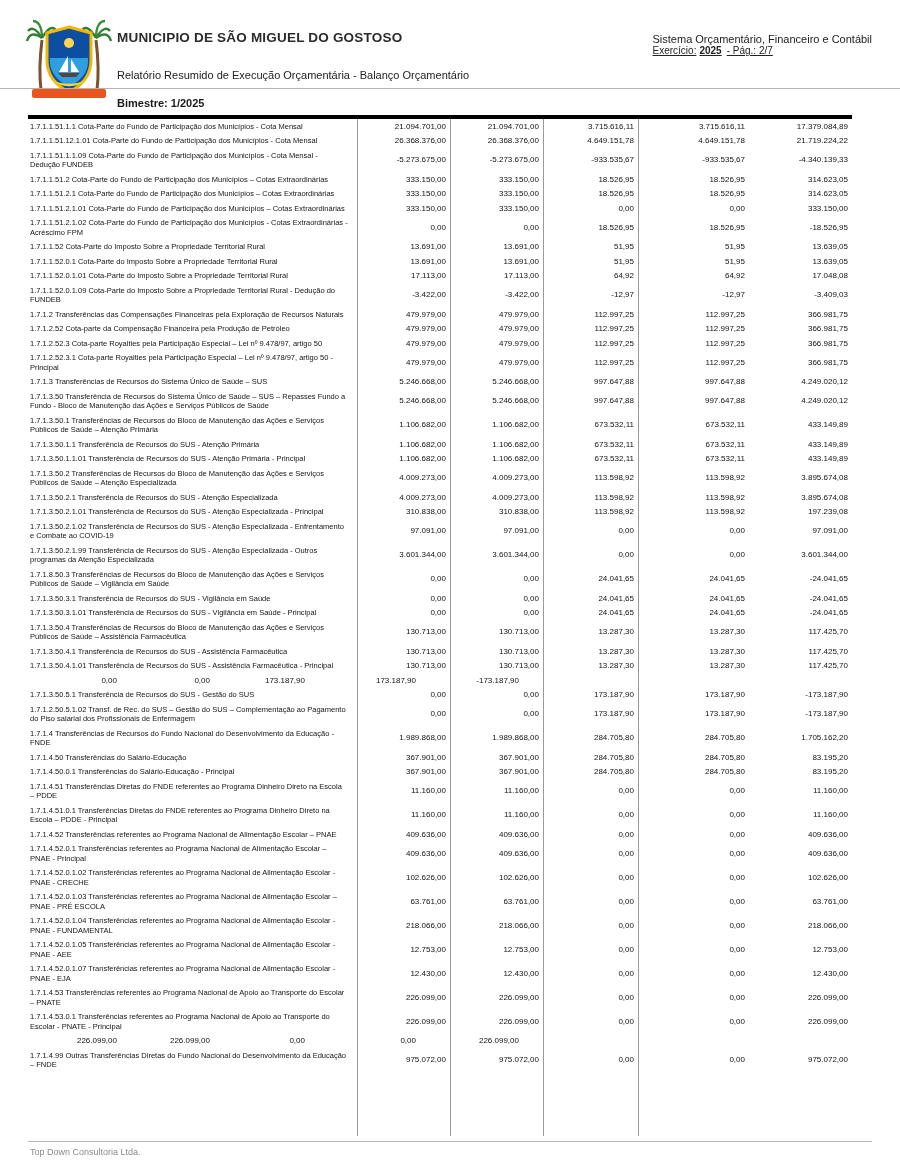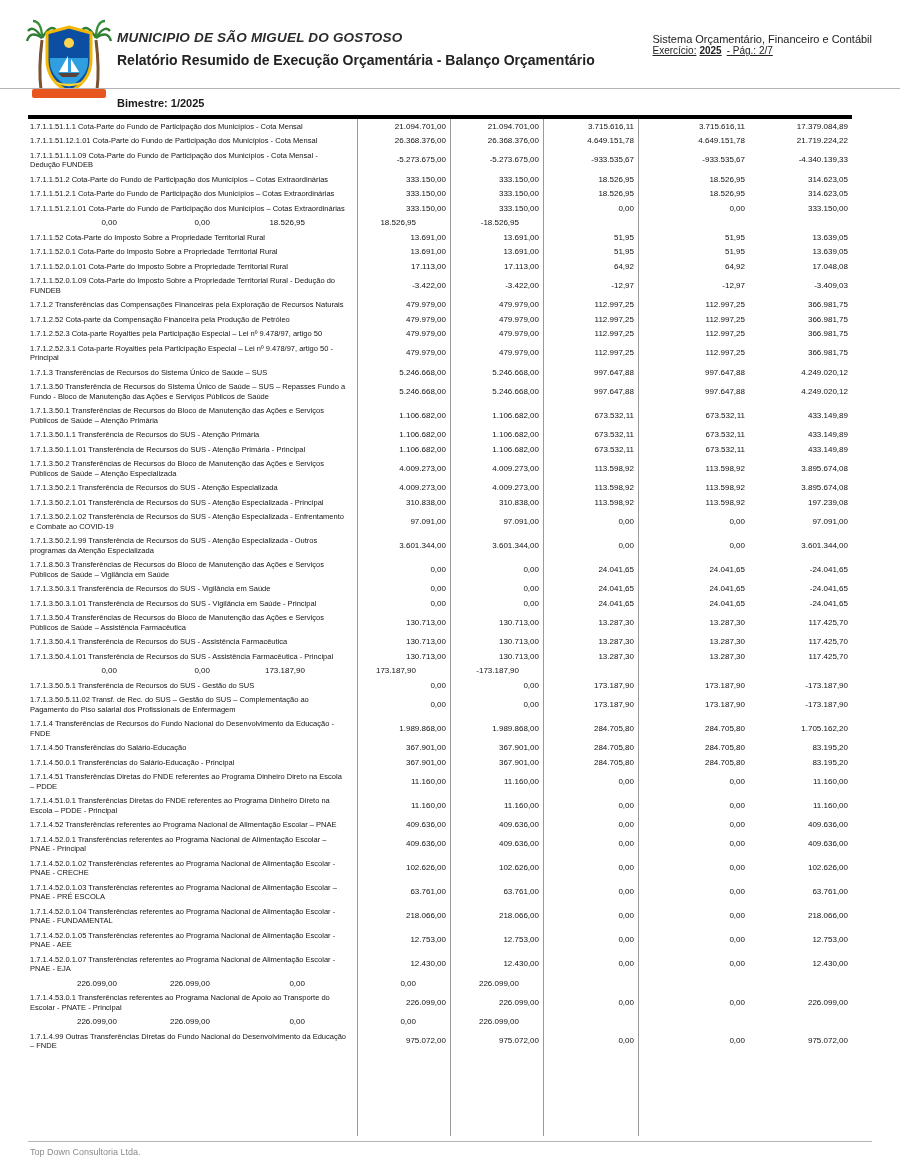--- a/index.html
+++ b/index.html
@@ -4,22 +4,22 @@
 <title>Relatório Resumido de Execução Orçamentária</title>
 <style>
   * { box-sizing: border-box; margin: 0; padding: 0; }
   body { background: #ffffff; font-family: "Liberation Sans", sans-serif; color: #1a1a1a; }
   .page { position: relative; width: 900px; height: 1165px; background: #fff; overflow: hidden; }
 
   
   .header-rule { position: absolute; left: 0; right: 0; top: 88px; height: 1px; background: #b3b3b3; }
   .logo { position: absolute; left: 26px; top: 14px; }
   .title-block { position: absolute; left: 117px; top: 30px; }
-  .muni { font-size: 13.5px; font-weight: 600; color: #2b2b2b; letter-spacing: .2px; font-style: italic; }
-  .rep-title { font-size: 14px; font-weight: bold; margin-top: 7px; color: #222; }
+  .muni { font-size: 13.5px; font-weight: 600; color: #2b2b2b; letter-spacing: .2px; }
+  .rep-title { font-size: 11px; font-weight: normal; margin-top: 24px; color: #222; }
   .right-block { position: absolute; right: 28px; top: 33px; text-align: left; }
   .sys { font-size: 11px; color: #222; }
   .exer { font-size: 10px; color: #222; text-decoration: underline; }
   .exer .year { font-weight: bold; margin-left: 3px; }
   .exer .pg { margin-left: 5px; }
   .bimester { position: absolute; left: 117px; top: 97px; font-size: 11px; font-weight: bold; }
 
   
   .table { position: absolute; left: 28px; top: 115px; width: 824px; height: 1021px; border-top: 4px solid #000000; overflow: hidden; }
   .vline { position: absolute; top: 0; bottom: 0; width: 1px; background: #9a9a9a; }
@@ -136,20 +136,21 @@
     <div class="trow">
       <div class="desc">1.7.1.1.51.2.1.01 Cota-Parte do Fundo de Participação dos Municípios – Cotas Extraordinárias</div>
       <div class="num v0">333.150,00</div>
       <div class="num v1">333.150,00</div>
       <div class="num v2">0,00</div>
       <div class="num v3">0,00</div>
       <div class="num v4">333.150,00</div>
     </div>
 
     <div class="trow">
+      <div class="desc">1.7.1.1.51.2.1.02 Cota-Parte do Fundo de Participação dos Municípios - Cotas Extraordinárias - Acréscimo FPM</div>
       <div class="num v0">0,00</div>
       <div class="num v1">0,00</div>
       <div class="num v2">18.526,95</div>
       <div class="num v3">18.526,95</div>
       <div class="num v4">-18.526,95</div>
     </div>
 
     <div class="trow">
       <div class="desc">1.7.1.1.52 Cota-Parte do Imposto Sobre a Propriedade Territorial Rural</div>
       <div class="num v0">13.691,00</div>
@@ -377,21 +378,21 @@
     <div class="trow">
       <div class="desc">1.7.1.3.50.5.1 Transferência de Recursos do SUS - Gestão do SUS</div>
       <div class="num v0">0,00</div>
       <div class="num v1">0,00</div>
       <div class="num v2">173.187,90</div>
       <div class="num v3">173.187,90</div>
       <div class="num v4">-173.187,90</div>
     </div>
 
     <div class="trow">
-      <div class="desc">1.7.1.3.50.5.11.02 Transf. de Rec. do SUS – Gestão do SUS – Complementação ao Pagamento do Piso salarial dos Profissionais de Enfermagem</div>
+      <div class="desc">1.7.1.2.50.5.1.02 Transf. de Rec. do SUS – Gestão do SUS – Complementação ao Pagamento do Piso salarial dos Profissionais de Enfermagem</div>
       <div class="num v0">0,00</div>
       <div class="num v1">0,00</div>
       <div class="num v2">173.187,90</div>
       <div class="num v3">173.187,90</div>
       <div class="num v4">-173.187,90</div>
     </div>
 
     <div class="trow">
       <div class="desc">1.7.1.4 Transferências de Recursos do Fundo Nacional do Desenvolvimento da Educação -FNDE</div>
       <div class="num v0">1.989.868,00</div>
@@ -494,20 +495,21 @@
     <div class="trow">
       <div class="desc">1.7.1.4.52.0.1.07 Transferências referentes ao Programa Nacional de Alimentação Escolar - PNAE - EJA</div>
       <div class="num v0">12.430,00</div>
       <div class="num v1">12.430,00</div>
       <div class="num v2">0,00</div>
       <div class="num v3">0,00</div>
       <div class="num v4">12.430,00</div>
     </div>
 
     <div class="trow">
+      <div class="desc">1.7.1.4.53 Transferências referentes ao Programa Nacional de Apoio ao Transporte do Escolar – PNATE</div>
       <div class="num v0">226.099,00</div>
       <div class="num v1">226.099,00</div>
       <div class="num v2">0,00</div>
       <div class="num v3">0,00</div>
       <div class="num v4">226.099,00</div>
     </div>
 
     <div class="trow">
       <div class="desc">1.7.1.4.53.0.1 Transferências referentes ao Programa Nacional de Apoio ao Transporte do Escolar - PNATE - Principal</div>
       <div class="num v0">226.099,00</div>

